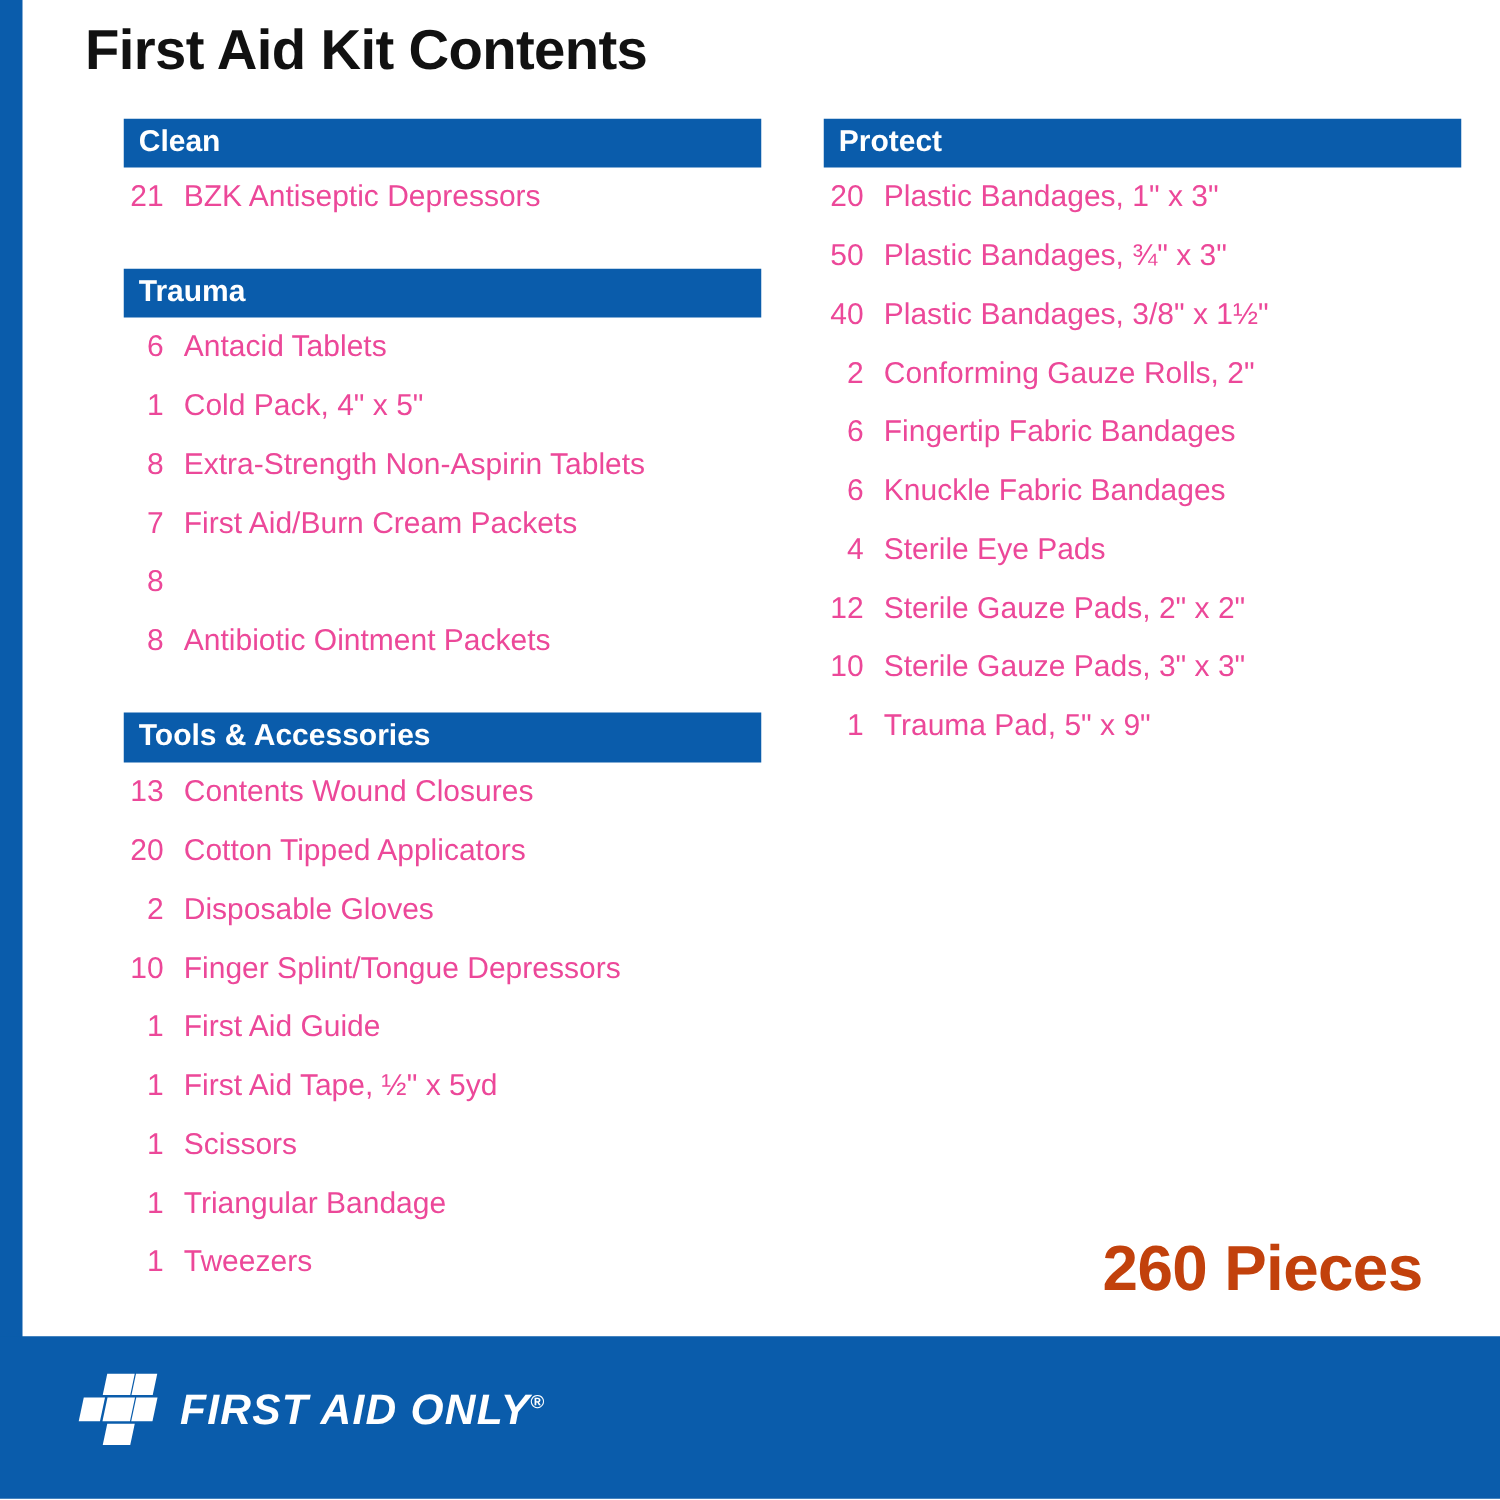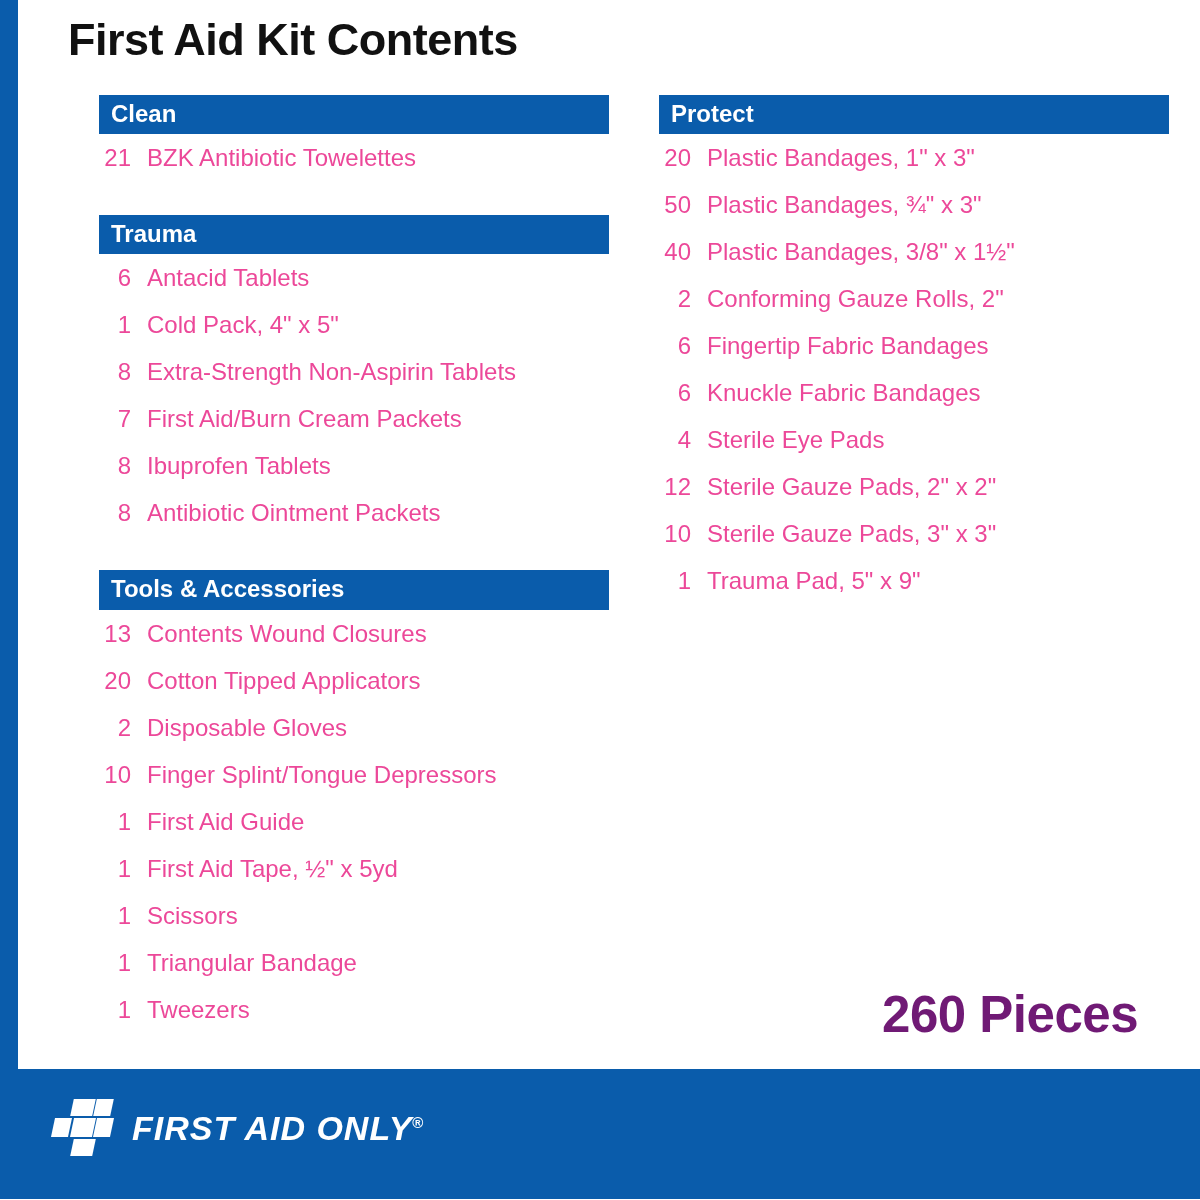--- a/index.html
+++ b/index.html
@@ -81,35 +81,35 @@
     font-size: 24px;
   }
   .gap { height: 34px; }
 
   .pieces {
     position: absolute;
     right: 62px;
     top: 985px;
     font-size: 51px;
     font-weight: bold;
-    color: #701a75;
+    color: #c2410c;
     letter-spacing: -0.5px;
   }
 
   .footer {
     position: absolute;
     left: 0;
     bottom: 0;
     width: 1200px;
     height: 130px;
     background: #0a5cab;
   }
   .logo-wrap {
     position: absolute;
-    left: 52px;
+    left: 64px;
     top: 28px;
     display: flex;
     align-items: center;
   }
   .logo-mark {
     width: 62px;
     height: 62px;
     position: relative;
     margin-right: 18px;
   }
@@ -148,21 +148,21 @@
 
   <div class="title">First Aid Kit Contents</div>
 
   <div class="col col-left">
 
     <div class="section">
       <div class="section-header">Clean</div>
       <ul class="items">
         <li class="item">
           <span class="qty">21</span>
-          <span class="label">BZK Antibiotic Towelettes</span>
+          <span class="label">BZK Antiseptic Depressors</span>
         </li>
       </ul>
     </div>
 
     <div class="gap"></div>
 
     <div class="section">
       <div class="section-header">Trauma</div>
       <ul class="items">
         <li class="item">
@@ -176,21 +176,20 @@
         <li class="item">
           <span class="qty">8</span>
           <span class="label">Extra-Strength Non-Aspirin Tablets</span>
         </li>
         <li class="item">
           <span class="qty">7</span>
           <span class="label">First Aid/Burn Cream Packets</span>
         </li>
         <li class="item">
           <span class="qty">8</span>
-          <span class="label">Ibuprofen Tablets</span>
         </li>
         <li class="item">
           <span class="qty">8</span>
           <span class="label">Antibiotic Ointment Packets</span>
         </li>
       </ul>
     </div>
 
     <div class="gap"></div>
 

